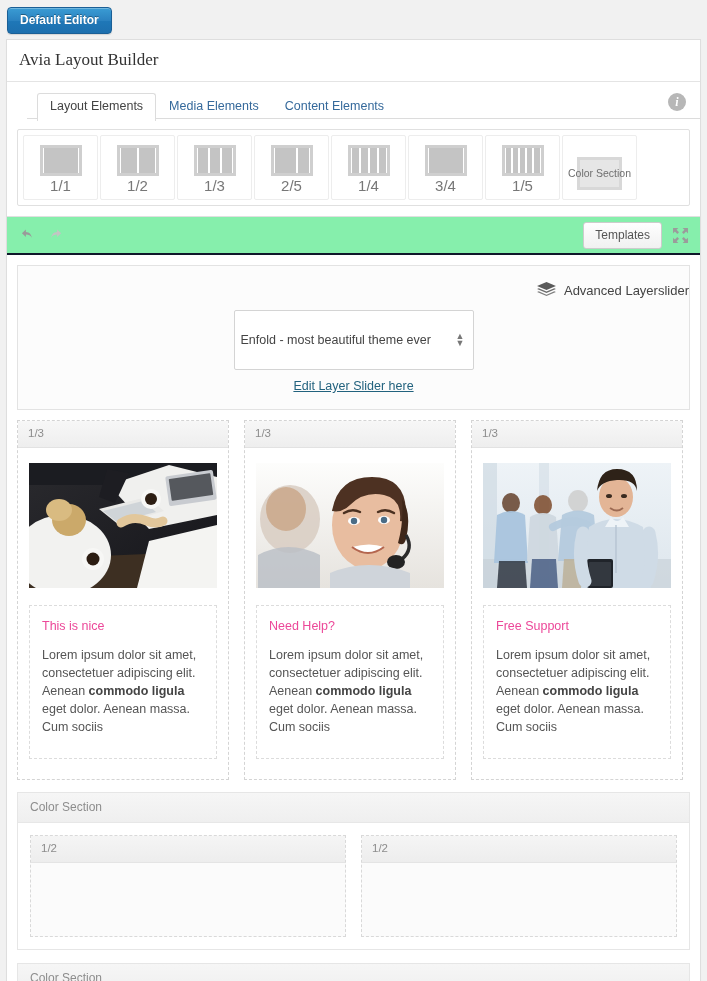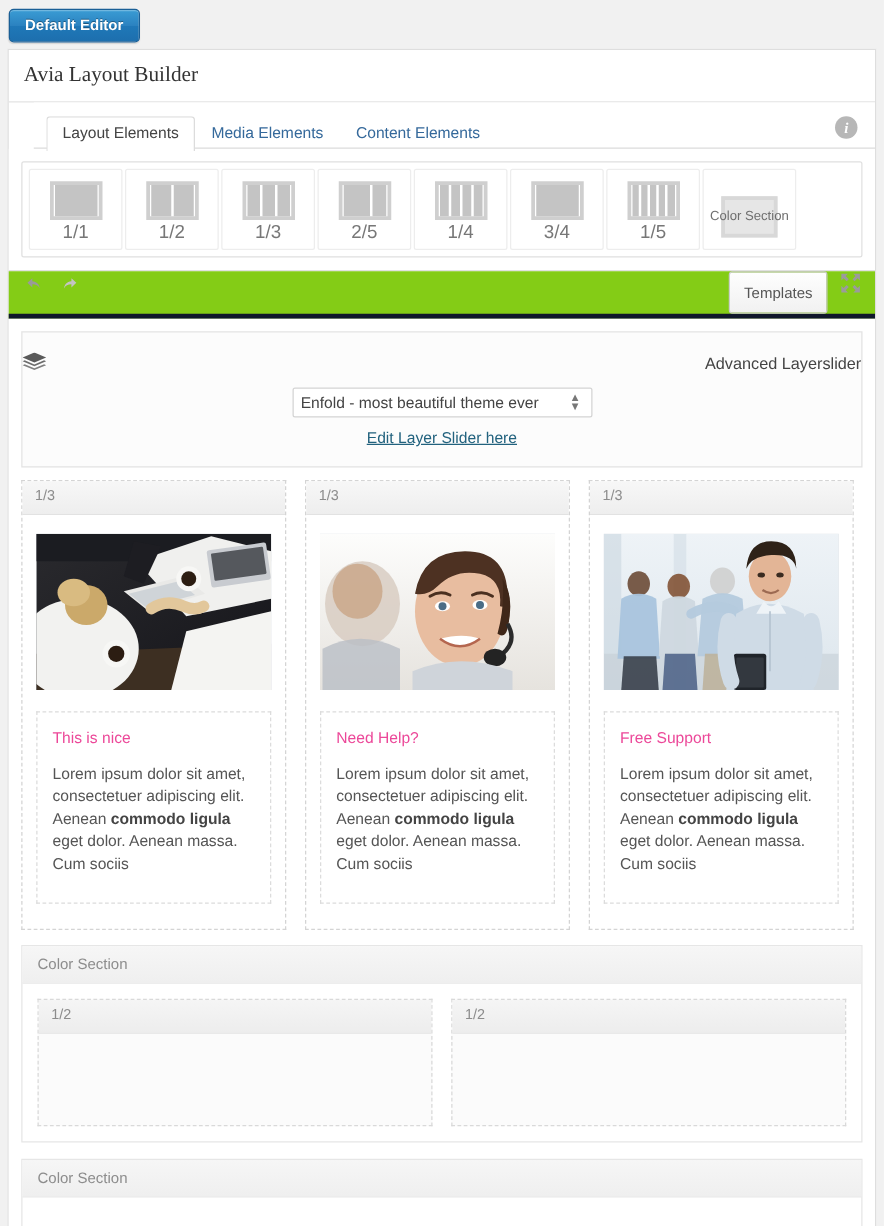--- a/index.html
+++ b/index.html
@@ -151,23 +151,24 @@
     background: transparent;
     color: #6f6f6f;
     font-size: 10.5px;
     line-height: 11px;
     z-index: 2;
   }
 
   
   .toolbar {
     height: 38px;
-    background: #84cc16;
-    border-bottom: 4px solid #0f172a;
+    background: #86efac;
+    border-bottom: 2px solid #0f172a;
     display: flex;
+    align-items: center;
     padding: 0 10px;
   }
   .tb-icon {
     width: 22px; height: 22px;
     margin-right: 4px;
     color: #9a9a9a;
     display: flex; align-items: center; justify-content: center;
     cursor: pointer;
     font-size: 15px;
   }
@@ -199,30 +200,30 @@
 
   
   .ls-element {
     border: 1px solid #e3e3e3;
     background: #fcfcfc;
     padding: 16px 0 16px 0;
     text-align: center;
     margin-bottom: 10px;
   }
   .ls-head {
-    display: flex; align-items: center; justify-content: space-between;
+    display: flex; align-items: center; justify-content: flex-end;
     margin-bottom: 11px;
   }
   .ls-head .lyr-icon { margin-right: 8px; display:flex; }
   .ls-title { font-size: 13px; color: #444; }
   .ls-select {
     width: 240px;
     font-size: 12.5px;
     color: #444;
-    padding: 4px 6px;
+    padding: 22px 6px;
     border: 1px solid #d4d4d4;
     border-radius: 2px;
     background: #fff;
     font-family: "Liberation Sans", sans-serif;
     -webkit-appearance: none;
     appearance: none;
     text-align: left;
     position: relative;
     display: inline-block;
   }

